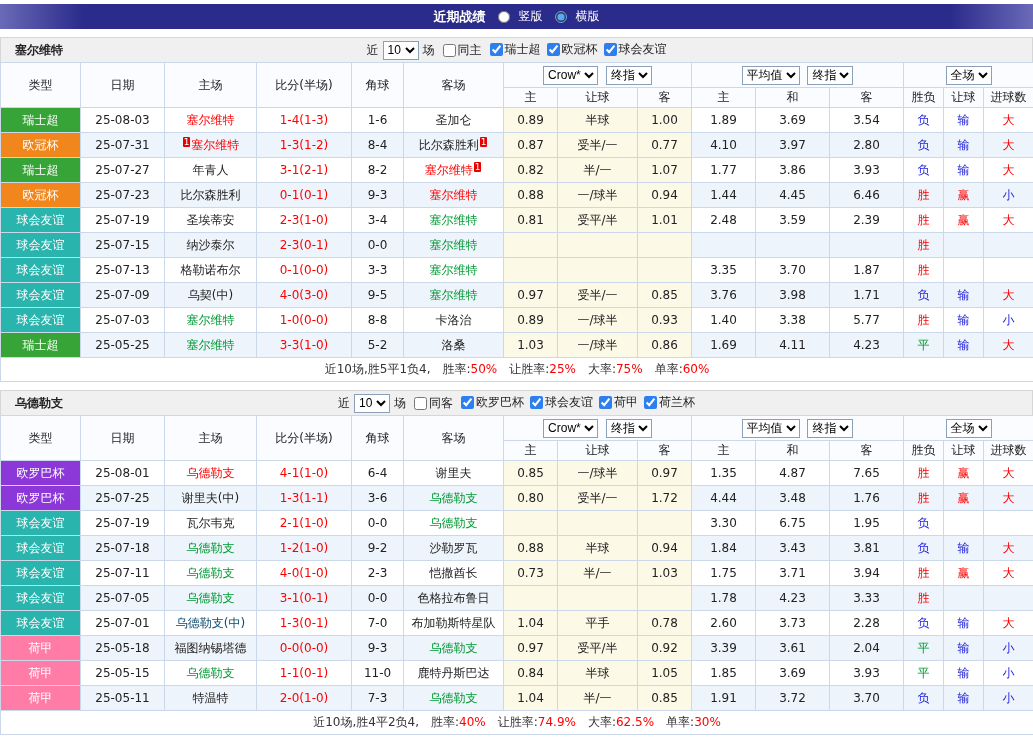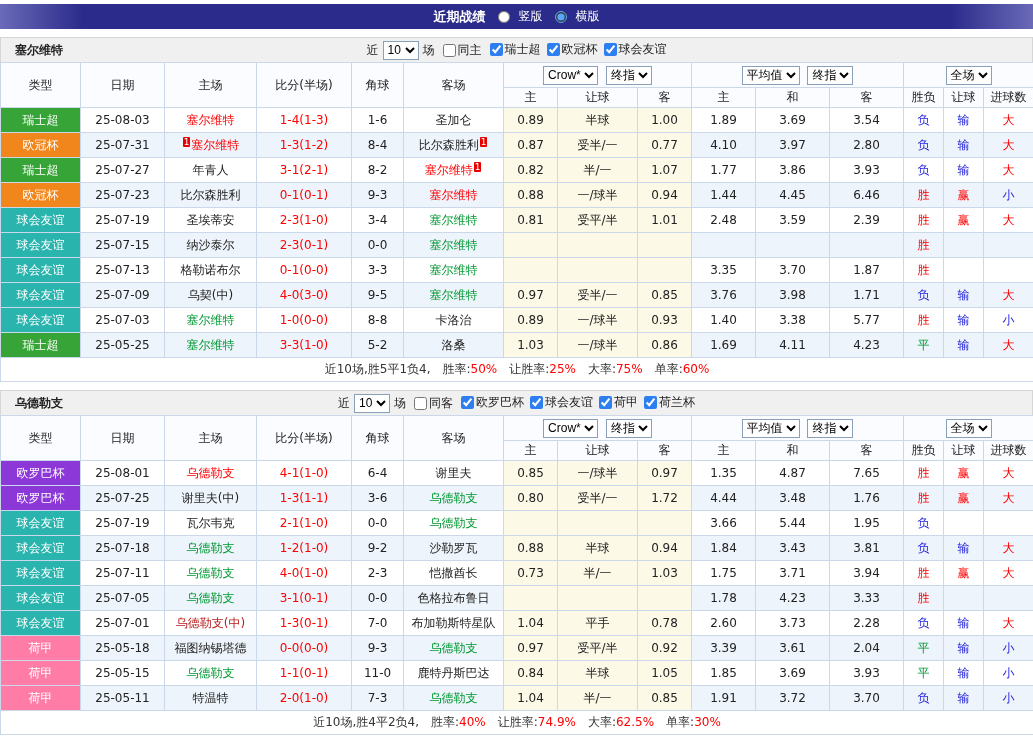--- a/index.html
+++ b/index.html
@@ -434,22 +434,22 @@
           <tr>
             <td class="lg" style="background: rgb(42, 180, 174);">球会友谊</td>
             <td>25-07-19</td>
             <td class="team"><span>瓦尔韦克</span></td>
             <td class="score">2-1(1-0)</td>
             <td>0-0</td>
             <td class="team"><span style="color: rgb(0, 153, 51);">乌德勒支</span></td>
             <td class="cream"></td>
             <td class="cream"></td>
             <td class="cream"></td>
-            <td>3.66</td>
-            <td>5.44</td>
+            <td>3.30</td>
+            <td>6.75</td>
             <td>1.95</td>
             <td style="color: rgb(28, 28, 220);">负</td>
             <td></td>
             <td></td>
           </tr>
           <tr>
             <td class="lg" style="background: rgb(42, 180, 174);">球会友谊</td>
             <td>25-07-18</td>
             <td class="team"><span style="color: rgb(0, 153, 51);">乌德勒支</span></td>
             <td class="score">1-2(1-0)</td>
@@ -495,21 +495,21 @@
             <td>1.78</td>
             <td>4.23</td>
             <td>3.33</td>
             <td style="color: rgb(255, 0, 0);">胜</td>
             <td></td>
             <td></td>
           </tr>
           <tr>
             <td class="lg" style="background: rgb(42, 180, 174);">球会友谊</td>
             <td>25-07-01</td>
-            <td class="team"><span style="color: #b91c1c;">乌德勒支(中)</span></td>
+            <td class="team"><span style="color: #0c4a6e;">乌德勒支(中)</span></td>
             <td class="score">1-3(0-1)</td>
             <td>7-0</td>
             <td class="team"><span>布加勒斯特星队</span></td>
             <td class="cream">1.04</td>
             <td class="cream">平手</td>
             <td class="cream">0.78</td>
             <td>2.60</td>
             <td>3.73</td>
             <td>2.28</td>
             <td style="color: rgb(28, 28, 220);">负</td>

